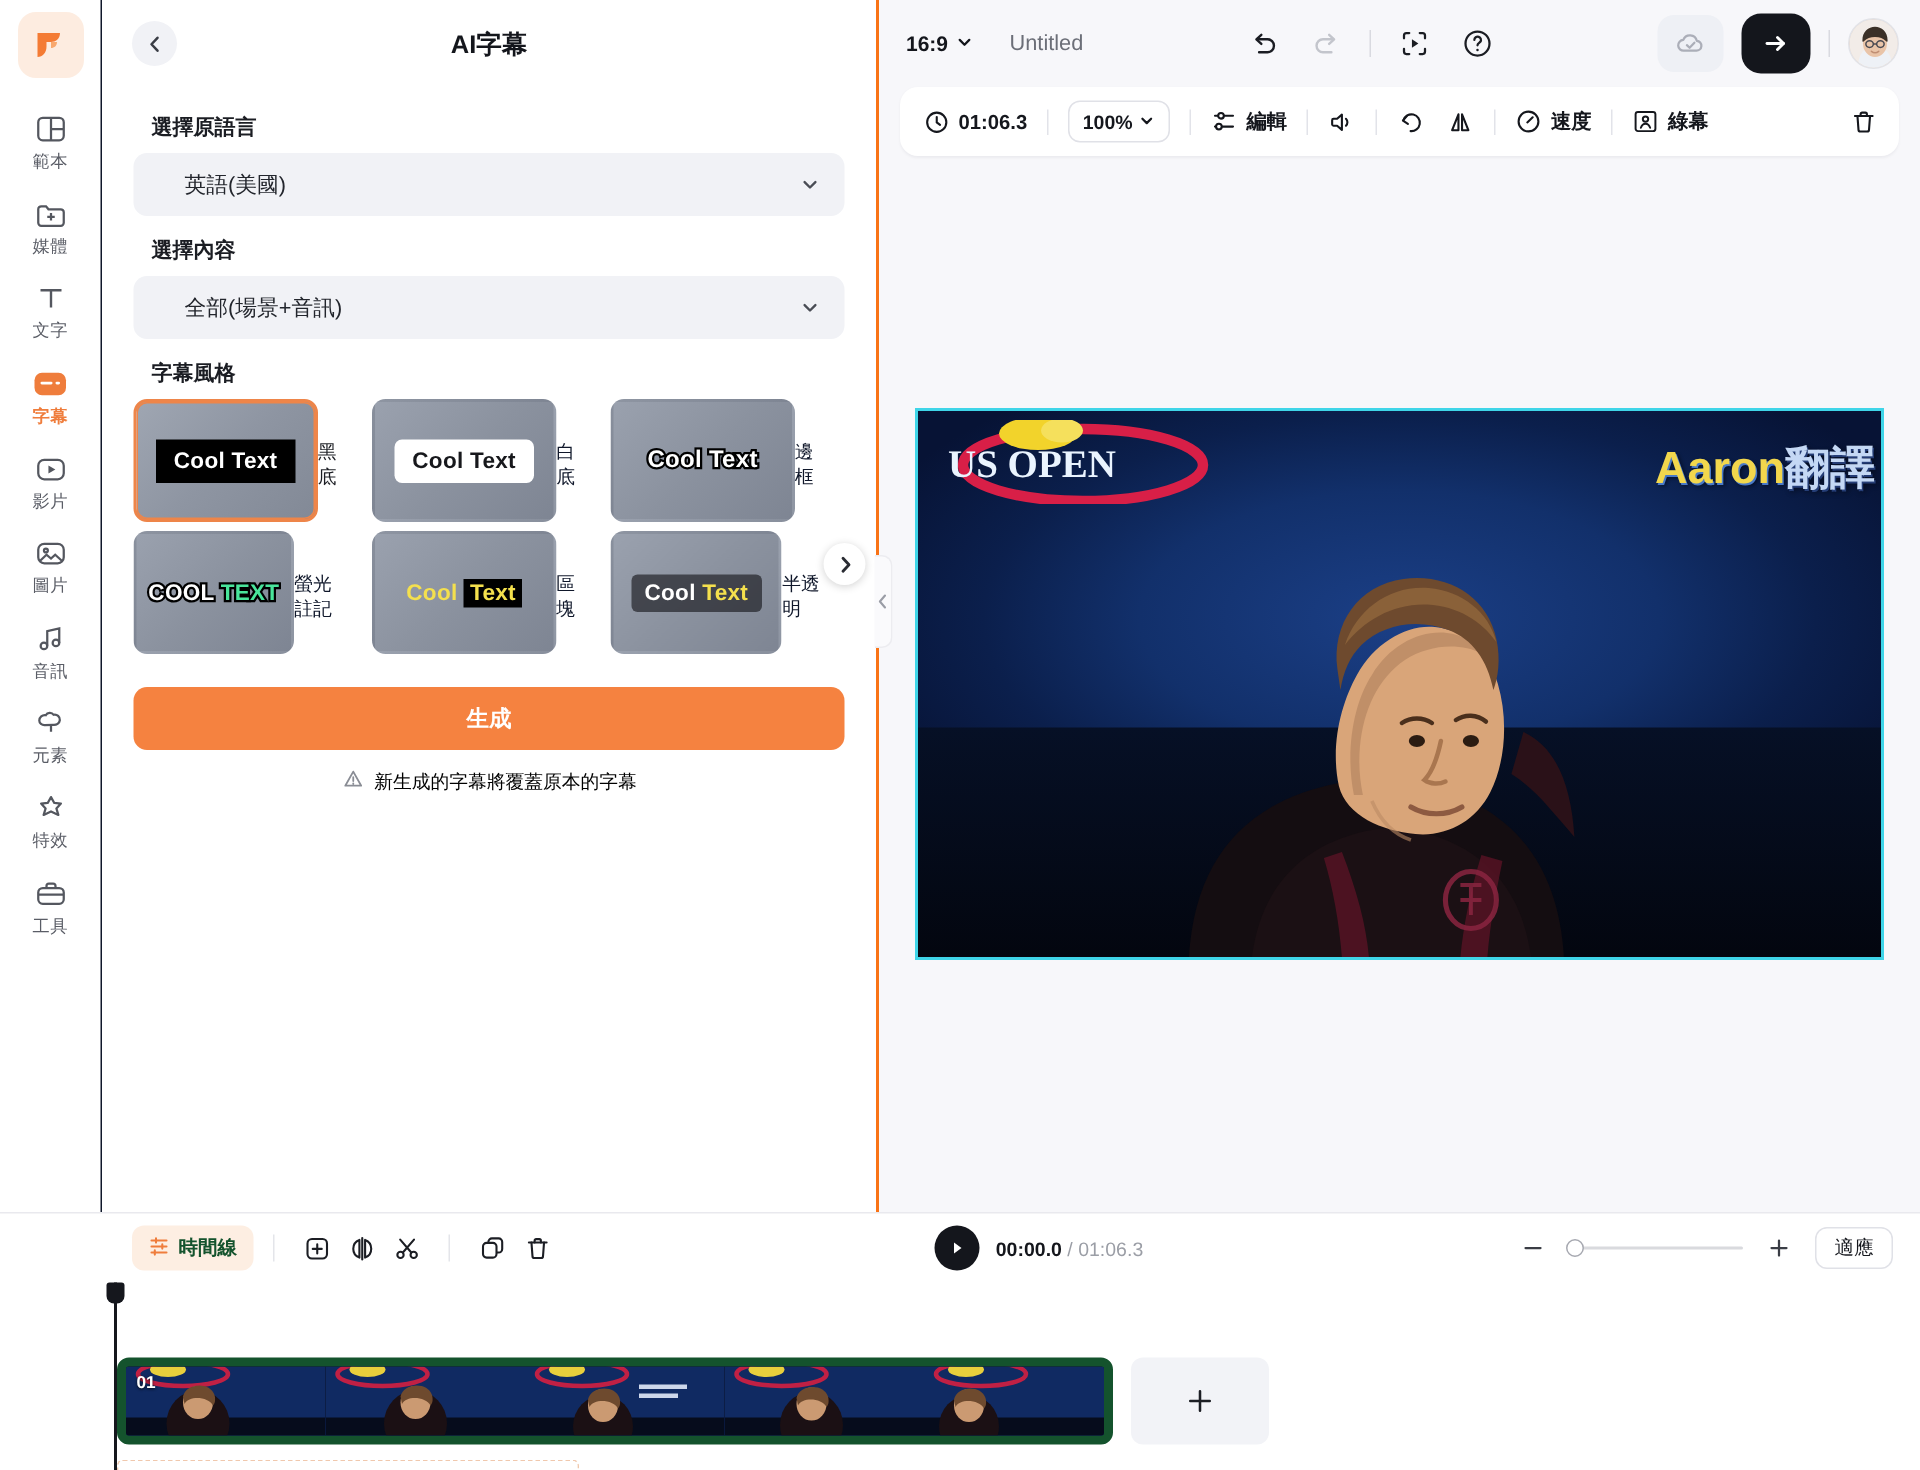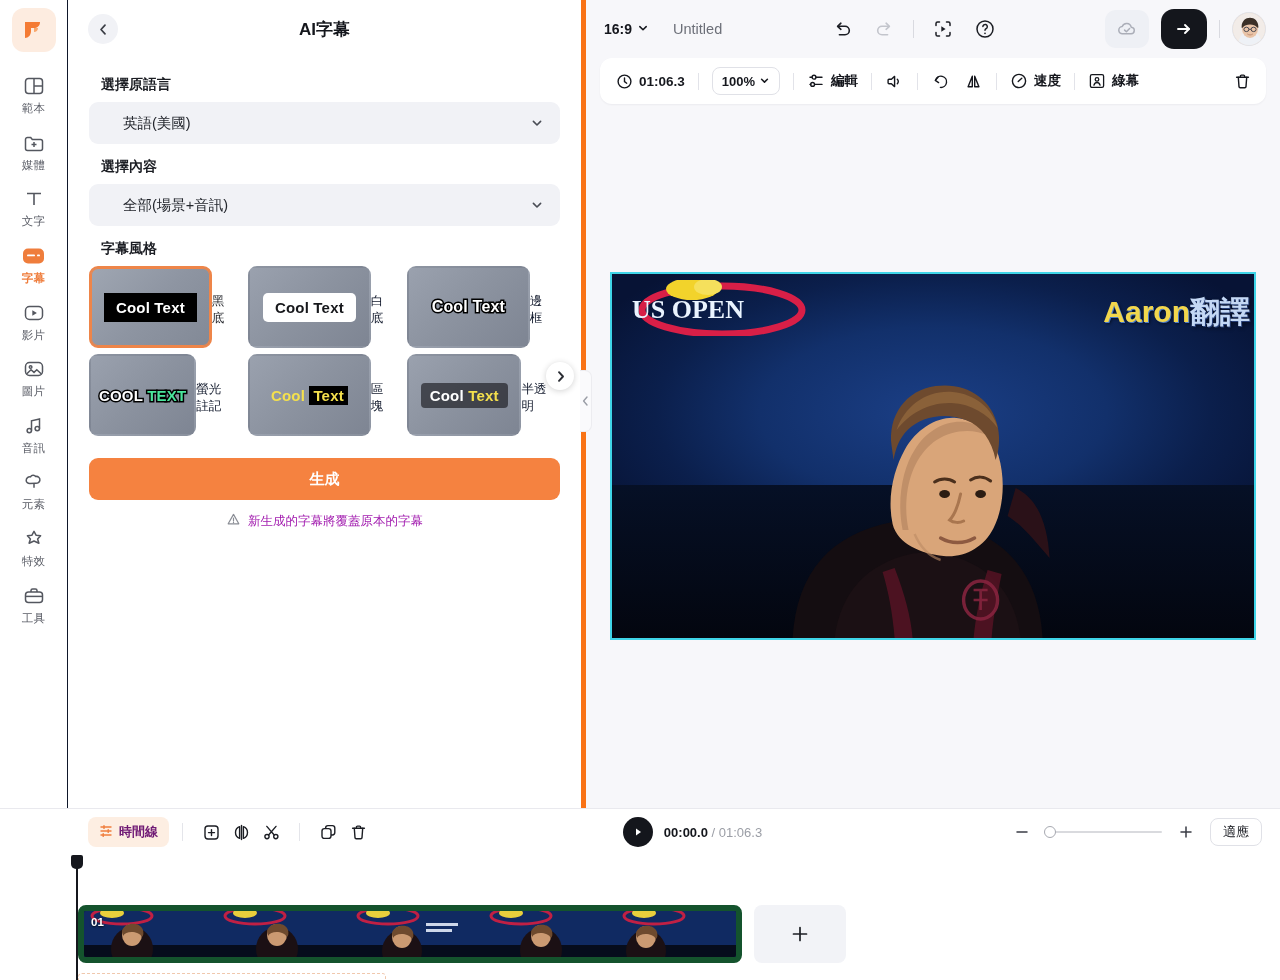--- a/index.html
+++ b/index.html
@@ -31,21 +31,21 @@
     margin-bottom: 3px;
   }
   .rail-ico { width: 26px; height: 26px; display: flex; align-items: center; justify-content: center; }
   .rail-ico svg { display: block; }
   .rail-label { font-size: 11.5px; color: #5a5d66; letter-spacing: .3px; line-height: 1.1; }
   .rail-item.active .rail-label { color: #ef7d3c; font-weight: 600; }
 
   
   .panel {
     width: 518px; flex: 0 0 518px; background: #ffffff;
-    border-right: 5px solid #f97316; position: relative;
+    border-right: 2px solid #f97316; position: relative;
     display: flex; flex-direction: column;
   }
   .panel-head {
     height: 58px; display: flex; align-items: center; padding: 0 20px; position: relative;
   }
   .back-btn {
     width: 30px; height: 30px; border-radius: 50%; background: #f1f2f6;
     display: flex; align-items: center; justify-content: center; cursor: pointer;
     color: #3a3d45;
   }
@@ -102,21 +102,21 @@
     color: #2a2c33; z-index: 4;
   }
 
   .gen-btn {
     margin-top: 22px; height: 42px; border-radius: 9px; background: #f58240;
     color: #fff; font-size: 15px; font-weight: 700; display: flex;
     align-items: center; justify-content: center; cursor: pointer;
   }
   .gen-note {
     margin-top: 12px; display: flex; align-items: center; justify-content: center;
-    gap: 7px; font-size: 12.5px; color: #a21caf;
+    gap: 7px; font-size: 12.5px; color: #000000;
   }
 
   .panel-collapse {
     position: absolute; right: -11px; top: 370px; width: 12px; height: 62px;
     background: #fafafc; border: 1px solid #ececf0; border-left: none;
     border-radius: 0 7px 7px 0; display: flex; align-items: center;
     justify-content: center; cursor: pointer; color: #9a9da6; z-index: 6;
   }
 
   
@@ -191,21 +191,21 @@
     font-size: 19px; font-weight: 600; color: #ffffff;
     text-shadow: 0 0 4px rgba(0,0,0,.95), 1px 1px 2px rgba(0,0,0,.9);
     letter-spacing: .5px;
   }
 
   
   .tl { height: 172px; border-top: 1px solid #e9e9ee; display: flex; flex-direction: column; background: #fff; }
   .tl-bar { height: 46px; display: flex; align-items: center; padding: 0 18px 0 88px; }
   .tl-chip {
     display: flex; align-items: center; gap: 6px; background: #fdeee2;
-    color: #701a75; font-size: 13px; font-weight: 700; padding: 6px 11px;
+    color: #14532d; font-size: 13px; font-weight: 700; padding: 6px 11px;
     border-radius: 8px; cursor: pointer;
   }
   .tl-sep { width: 1px; height: 18px; background: #e4e5ea; margin: 0 13px; }
   .tl-ico { width: 30px; height: 30px; display: flex; align-items: center; justify-content: center; cursor: pointer; color: #1c1e24; }
   .tl-center { margin-left: auto; display: flex; align-items: center; gap: 11px; }
   .play-btn { width: 30px; height: 30px; border-radius: 50%; background: #14161c; display: flex; align-items: center; justify-content: center; cursor: pointer; }
   .time-read { font-size: 13px; color: #9b9ea6; font-weight: 400; }
   .time-read b { color: #14161c; font-weight: 700; }
   .tl-right { margin-left: auto; display: flex; align-items: center; gap: 14px; }
   .zm-ico { width: 20px; height: 20px; display: flex; align-items: center; justify-content: center; cursor: pointer; color: #3a3d45; }

